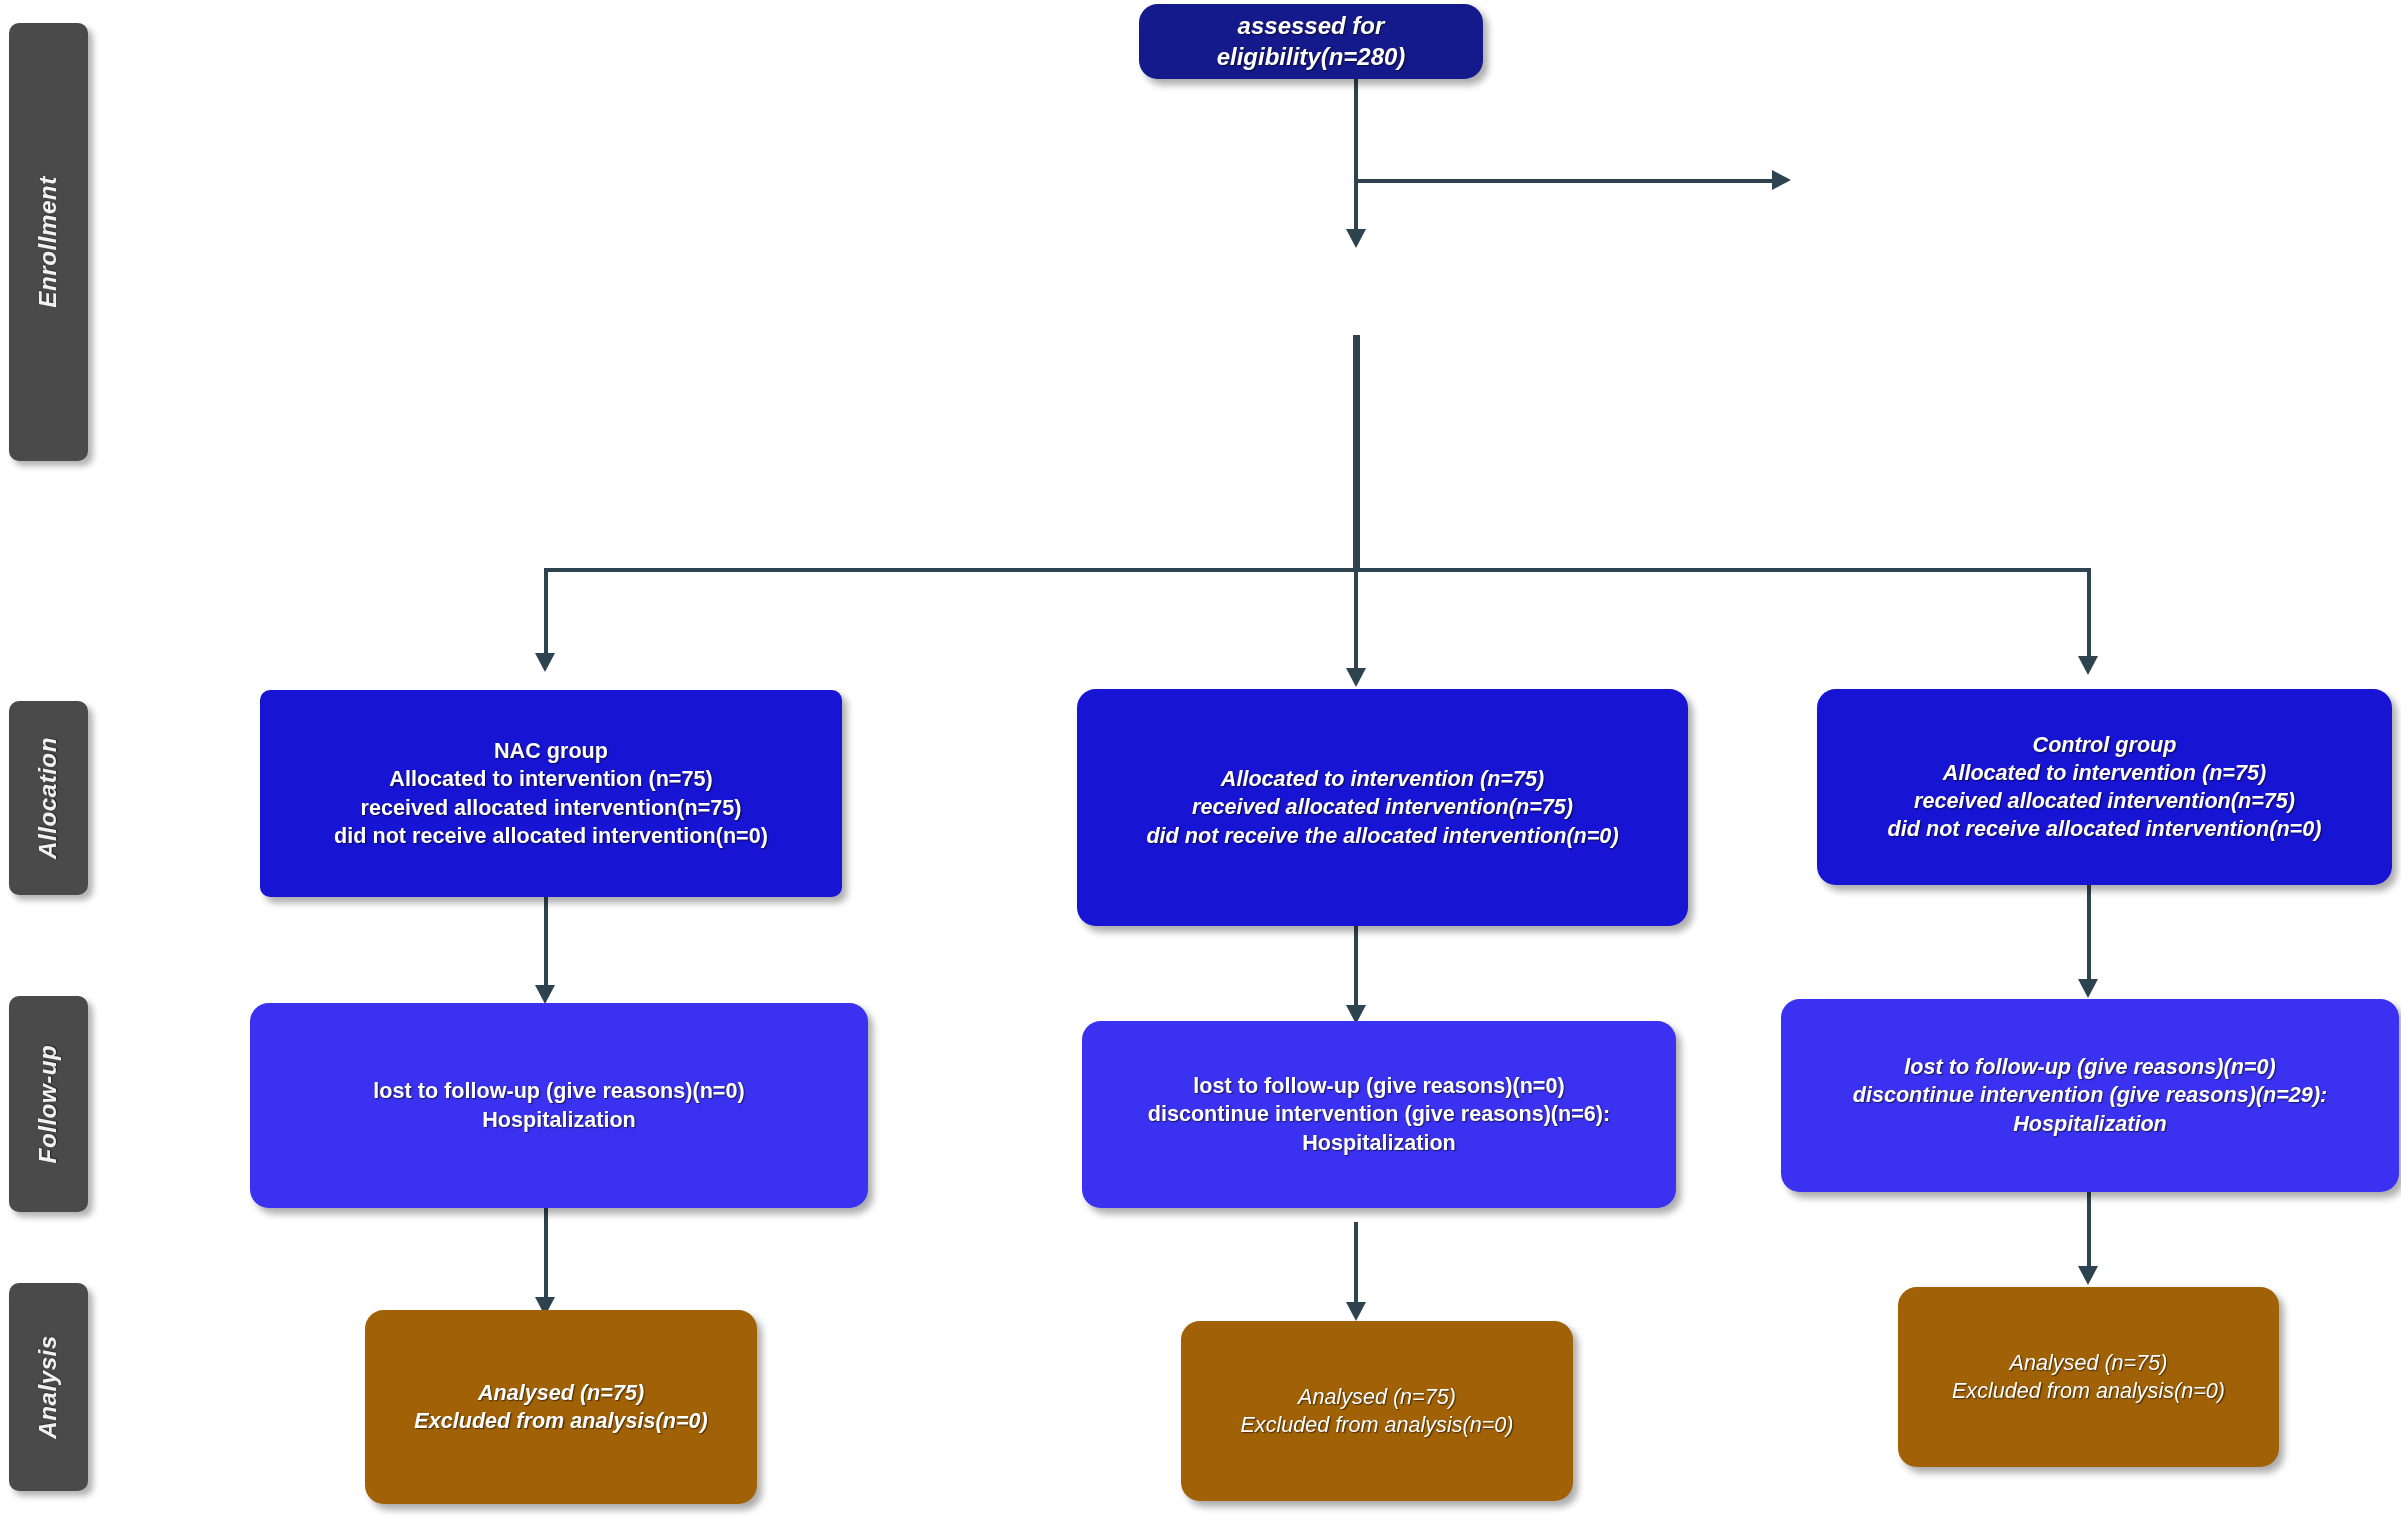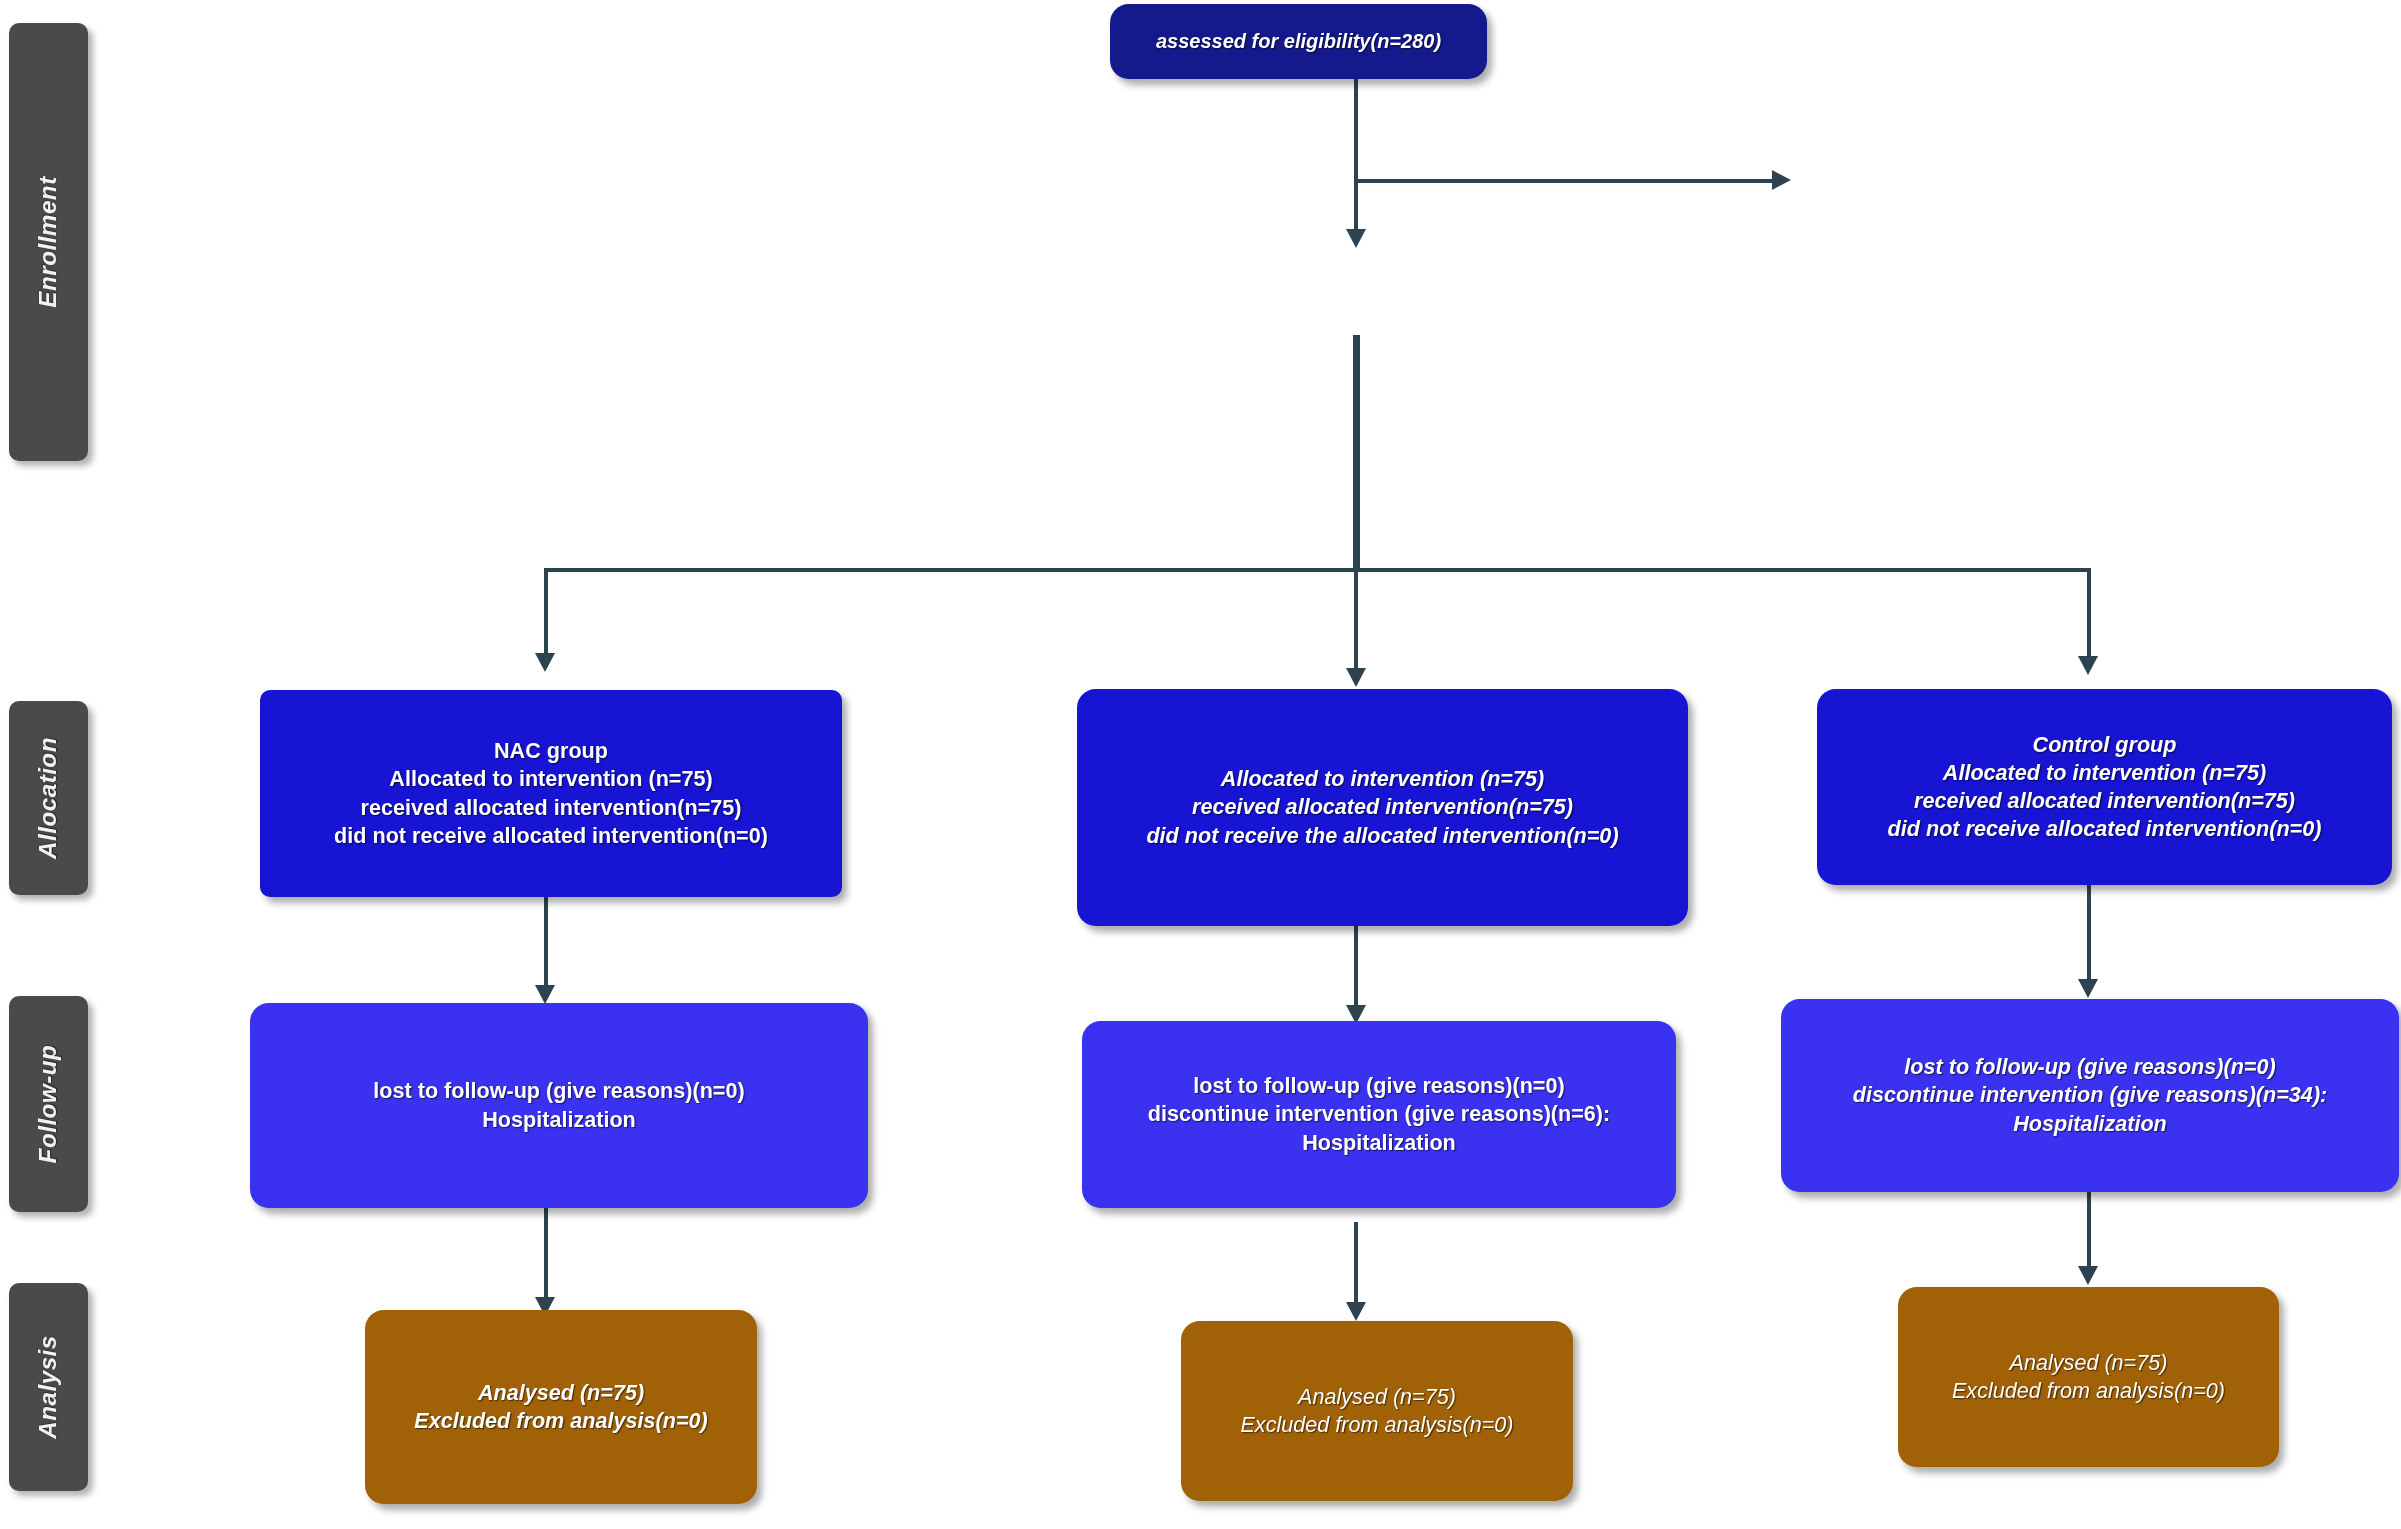--- a/index.html
+++ b/index.html
@@ -131,21 +131,21 @@
 
   <div class="vline" style="left:544px; top:1208px; width:3.6px; height:93px;"></div>
   <div class="arrow-down" style="left:535px; top:1297px;"></div>
 
   <div class="vline" style="left:1354px; top:1222px; width:3.6px; height:86px;"></div>
   <div class="arrow-down" style="left:1346px; top:1302px;"></div>
 
   <div class="vline" style="left:2087px; top:1186px; width:3.6px; height:86px;"></div>
   <div class="arrow-down" style="left:2078px; top:1266px;"></div>
 
-  <div class="box tone-navy" style="left:1110px; top:3.6px; width:377px; height:75px; font-size:20px;">
+  <div class="box tone-navy" style="left:1139px; top:3.6px; width:344px; height:75px; font-size:24px;">
     <div class="inner">
       <div class="it bd">assessed for eligibility(n=280)</div>
     </div>
   </div>
 
 
 
   <div class="box tone-blue" style="left:260px; top:690px; width:582px; height:207px; font-size:21.6px;border-radius:10px;">
     <div class="inner">
       <div class="up bd">NAC group</div>
@@ -183,21 +183,21 @@
     <div class="inner">
       <div class="up bd">lost to follow-up (give reasons)(n=0)</div>
       <div class="up bd">discontinue intervention (give reasons)(n=6):</div>
       <div class="up bd">Hospitalization</div>
     </div>
   </div>
 
   <div class="box tone-bright" style="left:1781px; top:999px; width:618px; height:193px; font-size:21.6px;">
     <div class="inner">
       <div class="it bd">lost to follow-up (give reasons)(n=0)</div>
-      <div class="it bd">discontinue intervention (give reasons)(n=34):</div>
+      <div class="it bd">discontinue intervention (give reasons)(n=29):</div>
       <div class="it bd">Hospitalization</div>
     </div>
   </div>
 
   <div class="box tone-light" style="left:365px; top:1310px; width:392px; height:194px; font-size:21.6px;">
     <div class="inner">
       <div class="it bd">Analysed (n=75)</div>
       <div class="it bd">Excluded from analysis(n=0)</div>
     </div>
   </div>

